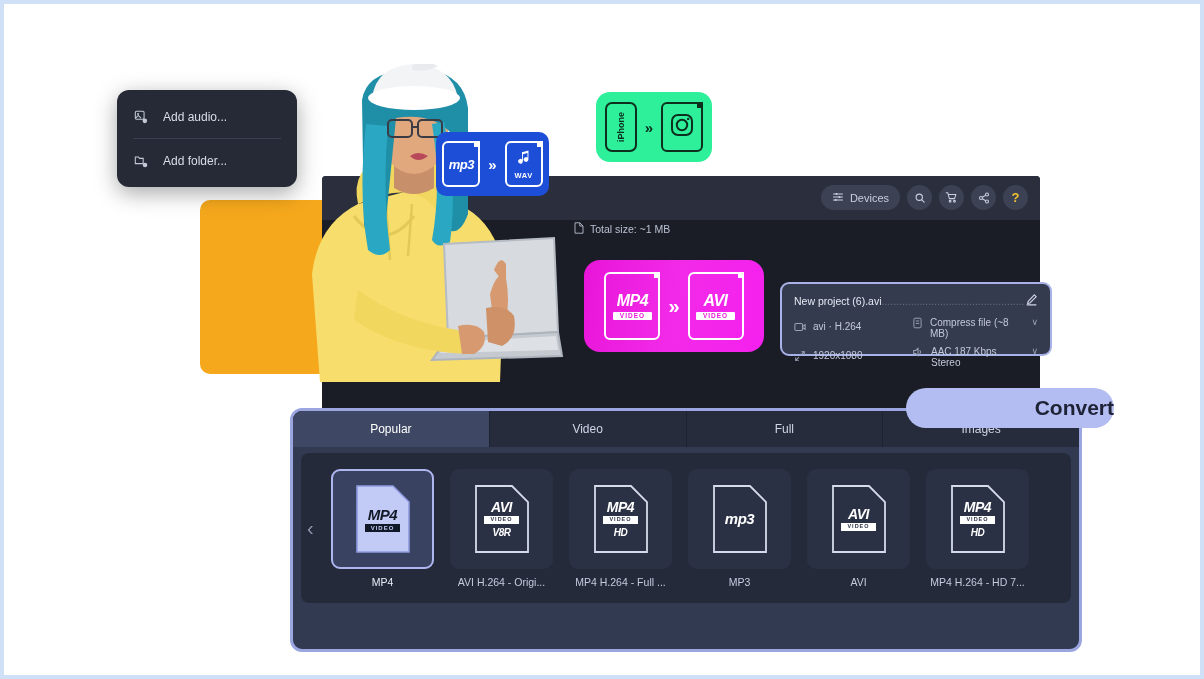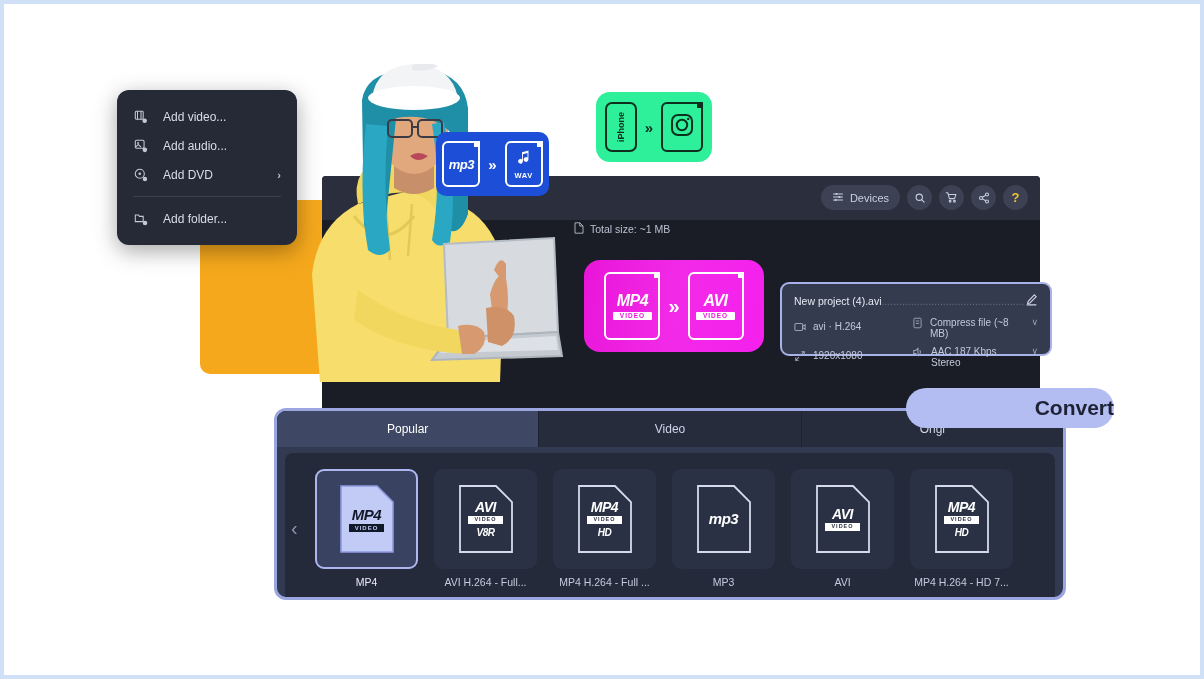--- a/index.html
+++ b/index.html
@@ -157,22 +157,22 @@
     background: #b4bdf2;
     border-radius: 20px;
     display: flex; align-items: center; justify-content: flex-end;
     color: #1d2235; font-size: 21px; font-weight: bold;
     z-index: 8;
   }
 
   
   .formats-panel {
     position: absolute;
-    left: 270px; top: 404px;
-    width: 792px; height: 192px;
+    left: 286px; top: 404px;
+    width: 792px; height: 244px;
     background: #2f3purple;
     background: #323a52;
     border: 3px solid #9ba6e0;
     border-radius: 12px;
     z-index: 5;
     overflow: hidden;
   }
   .tabs {
     display: flex;
     height: 36px;
@@ -385,21 +385,21 @@
       <path d="M196 262 Q214 258 222 268 Q226 282 212 290 L200 290 Z" fill="#d79a70"></path>
       <path d="M228 230 Q236 204 244 214 Q248 236 244 258 L232 262 Z" fill="#d79a70"></path>
       <path d="M232 206 Q238 190 244 200 L244 222 Z" fill="#d79a70"></path>
       <path d="M224 244 Q244 240 252 252 Q256 274 240 282 L226 278 Z" fill="#cf9268"></path>
     </svg>
   </div>
 
   <div class="settings-card">
     <div class="sc-title-row">
       <div class="sc-title">
-        <span>New project (4).avi</span><span class="dots">...................................................</span>
+        <span>New project (6).avi</span><span class="dots">...................................................</span>
       </div>
       <span>
         <svg width="13" height="13" viewBox="0 0 16 16" fill="none" stroke="#cfd5e6" stroke-width="1.3" stroke-linecap="round">
           <path d="M11.5 2.2l2.3 2.3L6 12.3 3.2 13l.7-2.8z"></path>
             <line x1="2.5" y1="14.6" x2="13.5" y2="14.6"></line>
         </svg>
       </span>
     </div>
     <div class="sc-grid">
       <div class="sc-cell">
@@ -495,21 +495,24 @@
 
   <div class="formats-panel">
     <div class="tabs">
       <div class="tab active">
           <span>Popular</span>
         </div>
       <div class="tab">
           <span>Video</span>
         </div>
       <div class="tab">
-          <span>Origi</span>
+          <span>Full</span>
+        </div>
+      <div class="tab">
+          <span>Images</span>
         </div>
     </div>
 
     <div class="cards-area">
       <span class="nav-chevron">‹</span>
 
       <div class="card active">
         <div class="card-tile">
           <div class="file-icon-doc">
             <svg viewBox="0 0 58 72" fill="#c2cbf5" stroke="#8e9ae0" stroke-width="1.6">
@@ -526,21 +529,21 @@
         <div class="card-tile">
           <div class="file-icon-doc">
             <svg viewBox="0 0 58 72" fill="none" stroke="#d5dbea" stroke-width="1.8">
                 <path d="M3 3h36l16 16v50H3z"></path>
               </svg>
             <span class="lbl fmt-text" style="font-size:14px;color:#ffffff;">AVI</span>
             <span class="lbl video-ribbon" style="font-size:5.5px;color:#2b3145;background:#ffffff;padding:1px 6px;">VIDEO</span>
             <span class="lbl fmt-text" style="font-size:10px;color:#ffffff;margin-top:2px;">V8R</span>
           </div>
         </div>
-        <div class="card-label">AVI H.264 - Full...</div>
+        <div class="card-label">AVI H.264 - Origi...</div>
       </div>
 
       <div class="card">
         <div class="card-tile">
           <div class="file-icon-doc">
             <svg viewBox="0 0 58 72" fill="none" stroke="#d5dbea" stroke-width="1.8">
                 <path d="M3 3h36l16 16v50H3z"></path>
               </svg>
             <span class="lbl fmt-text" style="font-size:14px;color:#ffffff;">MP4</span>
             <span class="lbl video-ribbon" style="font-size:5.5px;color:#2b3145;background:#ffffff;padding:1px 6px;">VIDEO</span>
@@ -588,49 +591,27 @@
         </div>
         <div class="card-label">MP4 H.264 - HD 7...</div>
       </div>
     </div>
   </div>
 
   <div class="ctx-menu">
     <div class="ctx-item">
       <span class="ctx-ico">
         <svg width="14" height="14" viewBox="0 0 16 16" fill="none" stroke="#c3c9d6" stroke-width="1.2">
-          <rect x="1.5" y="1.5" width="9" height="9" rx="1"></rect>
-          <line x1="4" y1="1.5" x2="4" y2="10.5"></line>
-            <line x1="8" y1="1.5" x2="8" y2="10.5"></line>
-          <circle cx="12.2" cy="12.2" r="2.6" fill="#c3c9d6" stroke="none"></circle>
-        </svg>
-      </span>
-      <span>Add video...</span>
-    </div>
-    <div class="ctx-item">
-      <span class="ctx-ico">
-        <svg width="14" height="14" viewBox="0 0 16 16" fill="none" stroke="#c3c9d6" stroke-width="1.2">
           <rect x="1.5" y="1.5" width="10" height="9" rx="1.4"></rect>
           <circle cx="4.6" cy="4.6" r="1.1" fill="#c3c9d6" stroke="none"></circle>
           <path d="M1.8 9.2l3-3 3.2 3.2"></path>
           <circle cx="12.4" cy="12.4" r="2.6" fill="#c3c9d6" stroke="none"></circle>
         </svg>
       </span>
       <span>Add audio...</span>
-    </div>
-    <div class="ctx-item">
-      <span class="ctx-ico">
-        <svg width="14" height="14" viewBox="0 0 16 16" fill="none" stroke="#c3c9d6" stroke-width="1.2">
-          <circle cx="6.6" cy="6.6" r="5.2"></circle>
-            <circle cx="6.6" cy="6.6" r="1.5" fill="#c3c9d6" stroke="none"></circle>
-          <circle cx="12.5" cy="12.5" r="2.5" fill="#c3c9d6" stroke="none"></circle>
-        </svg>
-      </span>
-      <span>Add DVD</span>
-      <span class="sub-arrow">›</span>
     </div>
     <div class="ctx-sep"></div>
     <div class="ctx-item">
       <span class="ctx-ico">
         <svg width="14" height="14" viewBox="0 0 16 16" fill="none" stroke="#c3c9d6" stroke-width="1.2">
           <path d="M1.5 3.4h3.6l1.2 1.6h4.2v6H1.5z"></path>
           <circle cx="12.6" cy="12.6" r="2.6" fill="#c3c9d6" stroke="none"></circle>
         </svg>
       </span>
       <span>Add folder...</span>

